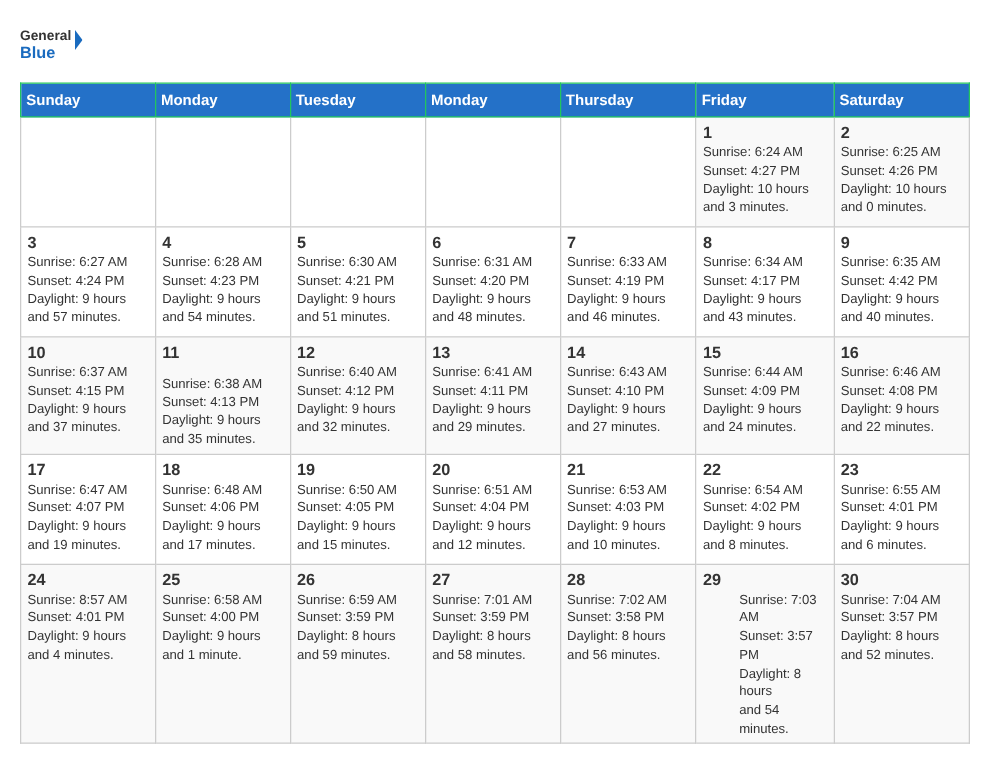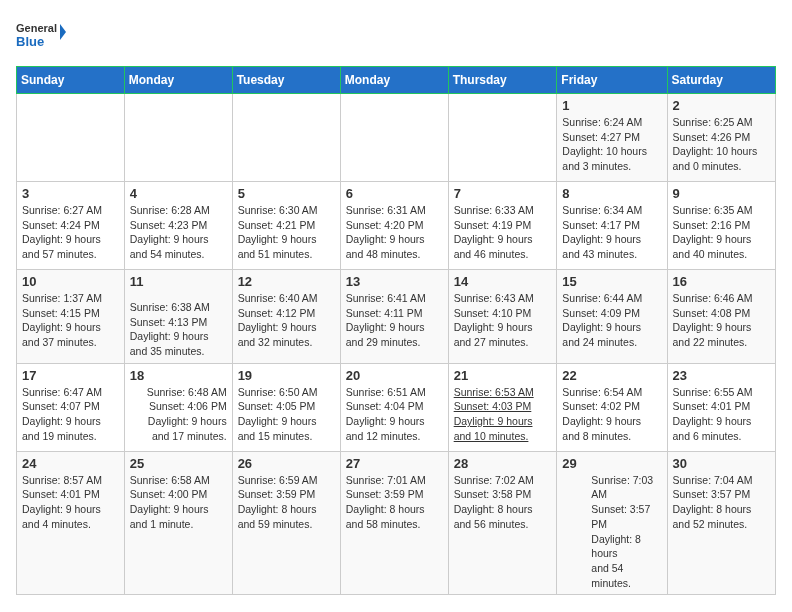--- a/index.html
+++ b/index.html
@@ -164,29 +164,29 @@
         <td>
           <span class="day-num">8</span>
           <div class="day-info" style="white-space: pre-line;">Sunrise: 6:34 AM
 Sunset: 4:17 PM
 Daylight: 9 hours
 and 43 minutes.</div>
         </td>
         <td>
           <span class="day-num">9</span>
           <div class="day-info" style="white-space: pre-line;">Sunrise: 6:35 AM
-Sunset: 2:16 PM
+Sunset: 4:42 PM
 Daylight: 9 hours
 and 40 minutes.</div>
         </td>
       </tr>
       <tr>
         <td>
           <span class="day-num">10</span>
-          <div class="day-info" style="white-space: pre-line;">Sunrise: 1:37 AM
+          <div class="day-info" style="white-space: pre-line;">Sunrise: 6:37 AM
 Sunset: 4:15 PM
 Daylight: 9 hours
 and 37 minutes.</div>
         </td>
         <td>
           <span class="day-num">11</span>
           <div class="day-info" style="white-space: pre-line; margin-top: 11px;">Sunrise: 6:38 AM
 Sunset: 4:13 PM
 Daylight: 9 hours
 and 35 minutes.</div>
@@ -230,42 +230,42 @@
       <tr>
         <td>
           <span class="day-num">17</span>
           <div class="day-info" style="white-space: pre-line;">Sunrise: 6:47 AM
 Sunset: 4:07 PM
 Daylight: 9 hours
 and 19 minutes.</div>
         </td>
         <td>
           <span class="day-num">18</span>
-          <div class="day-info" style="white-space: pre-line; text-align: right;">Sunrise: 6:48 AM
+          <div class="day-info" style="white-space: pre-line;">Sunrise: 6:48 AM
 Sunset: 4:06 PM
 Daylight: 9 hours
 and 17 minutes.</div>
         </td>
         <td>
           <span class="day-num">19</span>
           <div class="day-info" style="white-space: pre-line;">Sunrise: 6:50 AM
 Sunset: 4:05 PM
 Daylight: 9 hours
 and 15 minutes.</div>
         </td>
         <td>
           <span class="day-num">20</span>
           <div class="day-info" style="white-space: pre-line;">Sunrise: 6:51 AM
 Sunset: 4:04 PM
 Daylight: 9 hours
 and 12 minutes.</div>
         </td>
         <td>
           <span class="day-num">21</span>
-          <div class="day-info" style="white-space: pre-line; text-decoration: underline;">Sunrise: 6:53 AM
+          <div class="day-info" style="white-space: pre-line;">Sunrise: 6:53 AM
 Sunset: 4:03 PM
 Daylight: 9 hours
 and 10 minutes.</div>
         </td>
         <td>
           <span class="day-num">22</span>
           <div class="day-info" style="white-space: pre-line;">Sunrise: 6:54 AM
 Sunset: 4:02 PM
 Daylight: 9 hours
 and 8 minutes.</div>

